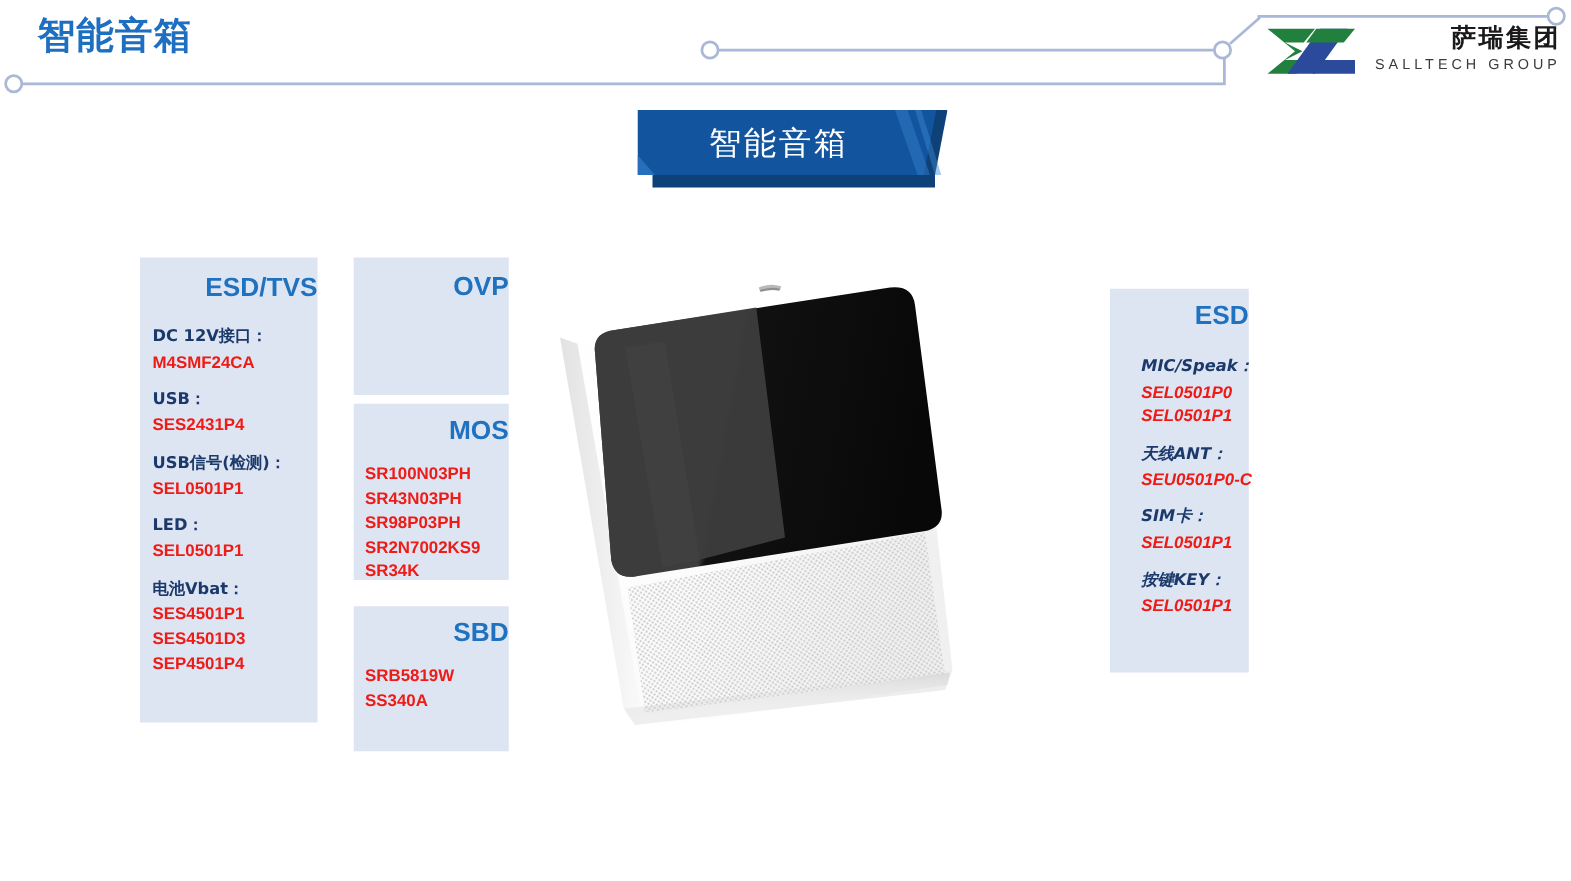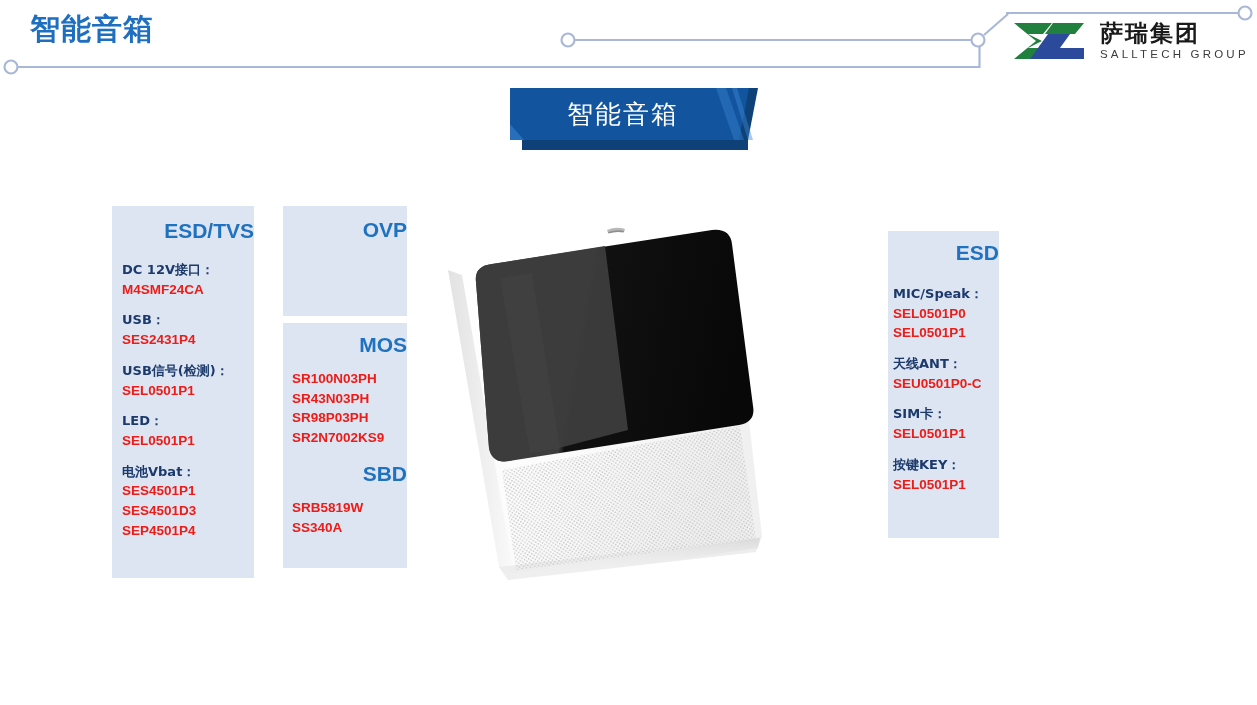--- a/index.html
+++ b/index.html
@@ -55,26 +55,27 @@
     height: 46px;
     flex: none;
   }
   #logo-text {
     display: flex;
     flex-direction: column;
     justify-content: center;
     line-height: 1;
   }
   #logo-cn {
-    font-size: 23px;
+    font-size: 20px;
     font-weight: bold;
     color: #1a1a1a;
     letter-spacing: 2px;
     white-space: nowrap;
-    font-family: Liberation Sans, sans-serif;
+    font-family: Liberation Mono, monospace;
+    text-align: right;
   }
   #logo-en {
     font-size: 11.5px;
     color: #3b3b3b;
     letter-spacing: 3.2px;
     margin-top: 4px;
     white-space: nowrap;
     font-family: Liberation Sans, sans-serif;
   }
 
@@ -158,32 +159,32 @@
   #box-ovp .entries { margin-top: 15px; padding-left: 9px; }
 
   #box-mos {
     left: 283px; top: 323px;
     width: 124px; height: 141px;
   }
   #box-mos .box-title { margin-top: 11px; margin-left: 20px; }
   #box-mos .entries { margin-top: 14px; padding-left: 9px; }
 
   #box-sbd {
-    left: 283px; top: 452px;
+    left: 283px; top: 485px;
     width: 124px; height: 116px;
   }
   #box-sbd .box-title { margin-top: 11px; }
   #box-sbd .entries { margin-top: 14px; padding-left: 9px; }
 
   #box-esd {
     left: 888px; top: 231px;
     width: 111px; height: 307px;
   }
   #box-esd .box-title { margin-top: 11px; }
-  #box-esd .entries { margin-top: 22px; padding-left: 5px; }
+  #box-esd .entries { margin-top: 22px; padding-left: 25px; font-style: italic; }
 
   
   #product {
     position: absolute;
     left: 440px;
     top: 218px;
     width: 345px;
     height: 372px;
   }
 </style>

